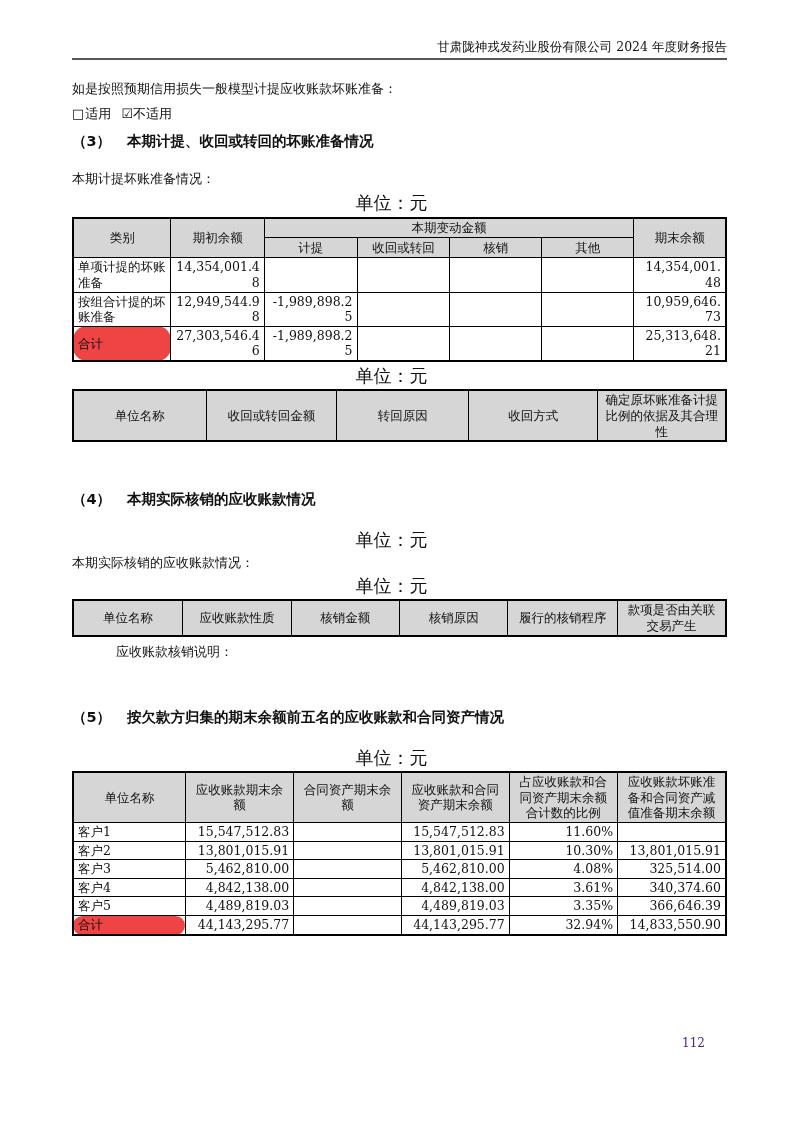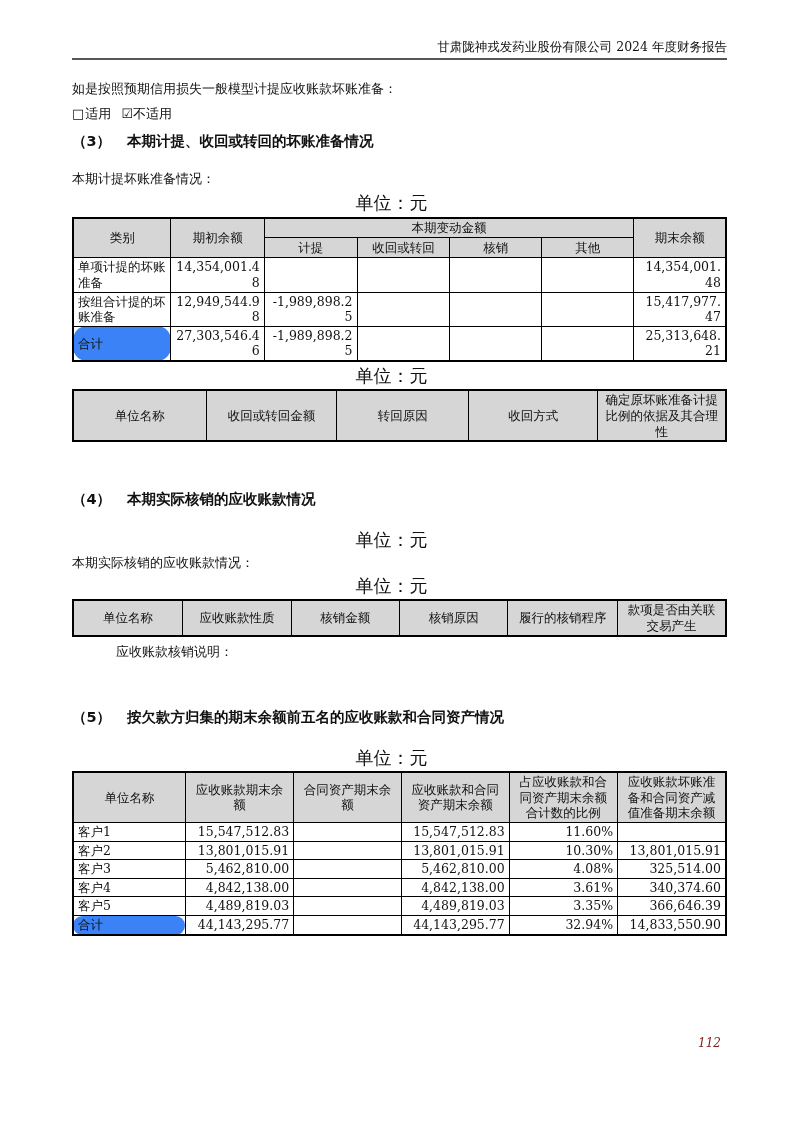--- a/index.html
+++ b/index.html
@@ -60,32 +60,31 @@
   }
   .doc-table th {
     background: #d6d6d6;
     font-weight: normal;
     text-align: center;
     word-break: break-all;
   }
   .doc-table td.cat { text-align: left; word-break: break-all; border-radius: 14px; }
   .doc-table td.num { text-align: right; }
   .doc-table td.brk { word-break: break-all; }
-  .doc-table td.total { background: #3b82f6; }
+  .doc-table td.total { background: #ef4444; }
   .note { margin: 3px 0 0 0; }
   .note2 { margin-top: 6px; margin-left: 44px; }
   .h22 { height: 20px; }
   .h30 { height: 32px; }
   .h18 { height: 17px; }
   .page-num {
     position: absolute;
-    top: 1036px; right: 72px;
+    top: 1036px; right: 88px;
     font-size: 12px;
-    color: #7f1d1d;
-    font-style: italic;
+    color: #4c1d95;
   }
 </style>
 </head>
 <body>
 
 <div class="page">
 
   <div class="page-head">甘肃陇神戎发药业股份有限公司 2024 年度财务报告</div>
 
   <p class="q">如是按照预期信用损失一般模型计提应收账款坏账准备：</p>
@@ -135,21 +134,21 @@
         <td class="num brk"></td>
         <td class="num brk">14,354,001.48</td>
       </tr>
       <tr class="h30">
         <td class="cat">按组合计提的坏账准备</td>
         <td class="num brk">12,949,544.98</td>
         <td class="num brk">-1,989,898.25</td>
         <td class="num brk"></td>
         <td class="num brk"></td>
         <td class="num brk"></td>
-        <td class="num brk">15,417,977.47</td>
+        <td class="num brk">10,959,646.73</td>
       </tr>
       <tr class="h30">
         <td class="cat total">合计</td>
         <td class="num brk">27,303,546.46</td>
         <td class="num brk">-1,989,898.25</td>
         <td class="num brk"></td>
         <td class="num brk"></td>
         <td class="num brk"></td>
         <td class="num brk">25,313,648.21</td>
       </tr>

